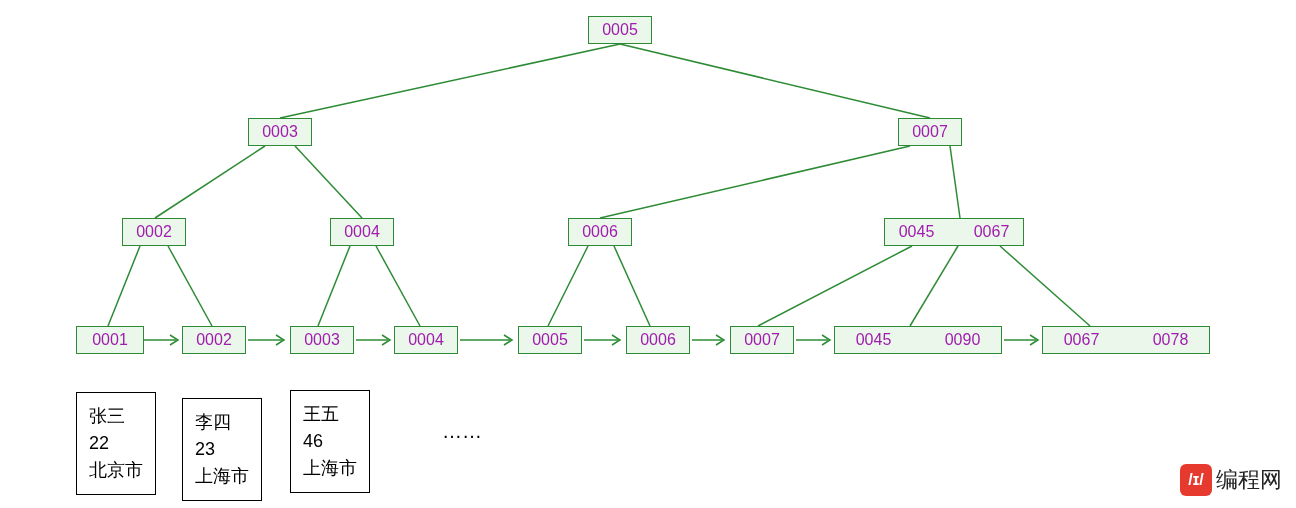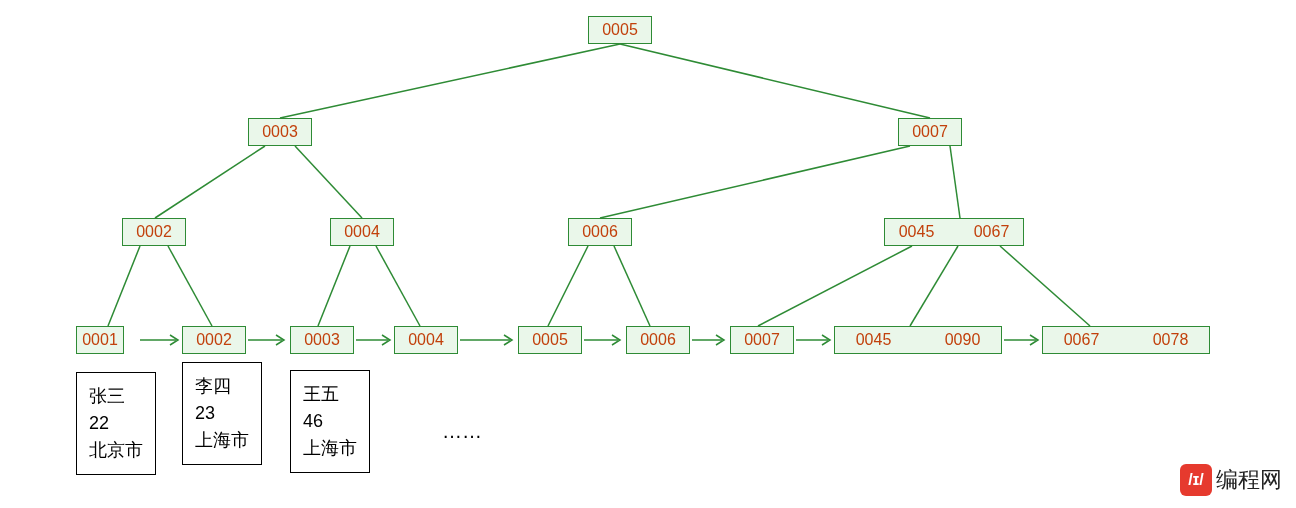--- a/index.html
+++ b/index.html
@@ -9,21 +9,21 @@
     width: 1296px;
     height: 508px;
     background: #fff;
     font-family: Arial, "Microsoft YaHei", sans-serif;
     position: relative;
   }
   .node {
     position: absolute;
     border: 1.5px solid #2e8b35;
     background: #eaf7ea;
-    color: #c2410c;
+    color: #a21caf;
     font-size: 16px;
     display: flex;
     align-items: center;
     justify-content: center;
     padding: 12px 8px;
     height: 28px;
   }
   .multi {
     justify-content: space-around;
     gap: 28px;
@@ -31,20 +31,21 @@
   .multi span { white-space: nowrap; }
   .databox {
     position: absolute;
     border: 1.5px solid #000;
     background: #fff;
     color: #000;
     font-size: 18px;
     padding: 10px 12px;
     line-height: 1.5;
     white-space: pre;
+    margin-top: 20px;
   }
   .ellipsis {
     position: absolute;
     color: #000;
     font-size: 20px;
   }
   .logo {
     position: absolute;
     right: 14px;
     bottom: 12px;
@@ -138,41 +139,41 @@
 <div class="node" style="left:898px;top:118px;width:64px">0007</div>
 
 <div class="node" style="left:122px;top:218px;width:64px">0002</div>
 <div class="node" style="left:330px;top:218px;width:64px">0004</div>
 <div class="node" style="left:568px;top:218px;width:64px">0006</div>
 <div class="node multi" style="left:884px;top:218px;width:140px">
   <span>0045</span>
   <span>0067</span>
 </div>
 
-<div class="node" style="left:76px;top:326px;width:48px">0001</div>
+<div class="node" style="left:76px;top:326px;width:68px">0001</div>
 <div class="node" style="left:182px;top:326px;width:64px">0002</div>
 <div class="node" style="left:290px;top:326px;width:64px">0003</div>
 <div class="node" style="left:394px;top:326px;width:64px">0004</div>
 <div class="node" style="left:518px;top:326px;width:64px">0005</div>
 <div class="node" style="left:626px;top:326px;width:64px">0006</div>
 <div class="node" style="left:730px;top:326px;width:64px">0007</div>
 <div class="node multi" style="left:834px;top:326px;width:168px">
   <span>0045</span>
   <span>0090</span>
 </div>
 <div class="node multi" style="left:1042px;top:326px;width:168px">
   <span>0067</span>
   <span>0078</span>
 </div>
 
 <div class="databox" style="left:76px;top:372px"><span>张三</span>
 <span>22</span>
 <span>北京市</span></div>
 
-<div class="databox" style="left:182px;top:362px"><span>李四</span>
+<div class="databox" style="left:182px;top:378px"><span>李四</span>
 <span>23</span>
 <span>上海市</span></div>
 
 <div class="databox" style="left:290px;top:370px"><span>王五</span>
 <span>46</span>
 <span>上海市</span></div>
 
 <div class="ellipsis" style="left:442px;top:420px">……</div>
 
 <div class="logo">

